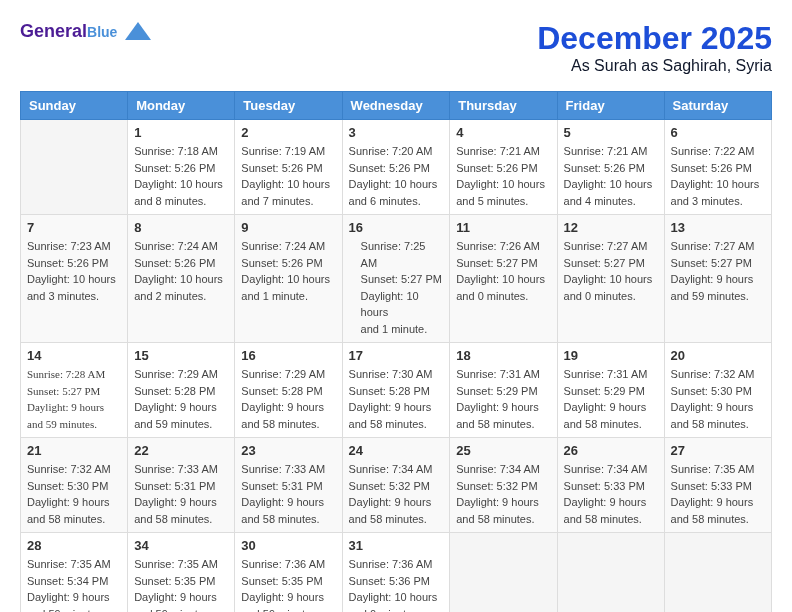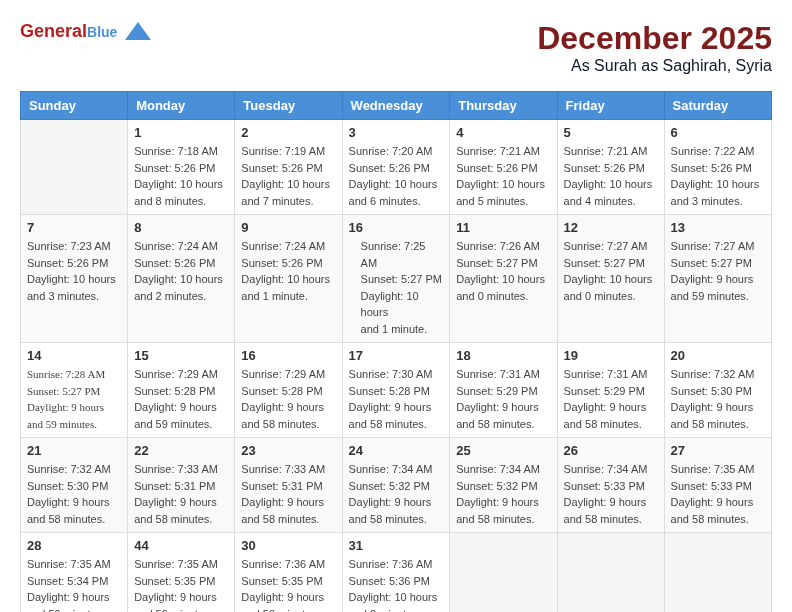--- a/index.html
+++ b/index.html
@@ -25,21 +25,21 @@
       width: 30px;
       height: 22px;
       margin-left: 2px;
     }
     .title-area {
       text-align: right;
     }
     .month-title {
       font-size: 32px;
       font-weight: bold;
-      color: #7f1d1d;
+      color: #1d4ed8;
     }
     .location-title {
       font-size: 16px;
       color: #0f172a;
     }
     .calendar {
       width: 100%;
       border-collapse: collapse;
       border: 1px solid #ccc;
       padding-left: 48px;
@@ -78,21 +78,21 @@
     .empty-cell {
       background: #f5f5f5 !important;
     }
   </style>
 </head>
 <body>
 
 <div class="header-area">
   <div class="logo">
     <span>
-      <span style="font-size:18px;font-weight:bold;color:#b91c1c;">General</span><span style="font-size:14px;font-weight:bold;color:#4a90d9;">Blue</span>
+      <span style="font-size:18px;font-weight:bold;color:#4c1d95;">General</span><span style="font-size:14px;font-weight:bold;color:#4a90d9;">Blue</span>
     </span>
     <svg class="logo-icon" viewBox="0 0 30 22" xmlns="http://www.w3.org/2000/svg">
       <polygon points="15,2 28,20 2,20" fill="#4a90d9"></polygon>
     </svg>
   </div>
   <div class="title-area">
     <div class="month-title">December 2025</div>
     <div class="location-title">As Surah as Saghirah, Syria</div>
   </div>
 </div>
@@ -310,21 +310,21 @@
       </tr>
       <tr>
         <td>
           <span class="day-number">28</span>
           <div class="day-info" style="white-space: pre-line;">Sunrise: 7:35 AM
 Sunset: 5:34 PM
 Daylight: 9 hours
 and 59 minutes.</div>
         </td>
         <td>
-          <span class="day-number">44</span>
+          <span class="day-number">34</span>
           <div class="day-info" style="white-space: pre-line;">Sunrise: 7:35 AM
 Sunset: 5:35 PM
 Daylight: 9 hours
 and 59 minutes.</div>
         </td>
         <td>
           <span class="day-number">30</span>
           <div class="day-info" style="white-space: pre-line;">Sunrise: 7:36 AM
 Sunset: 5:35 PM
 Daylight: 9 hours

